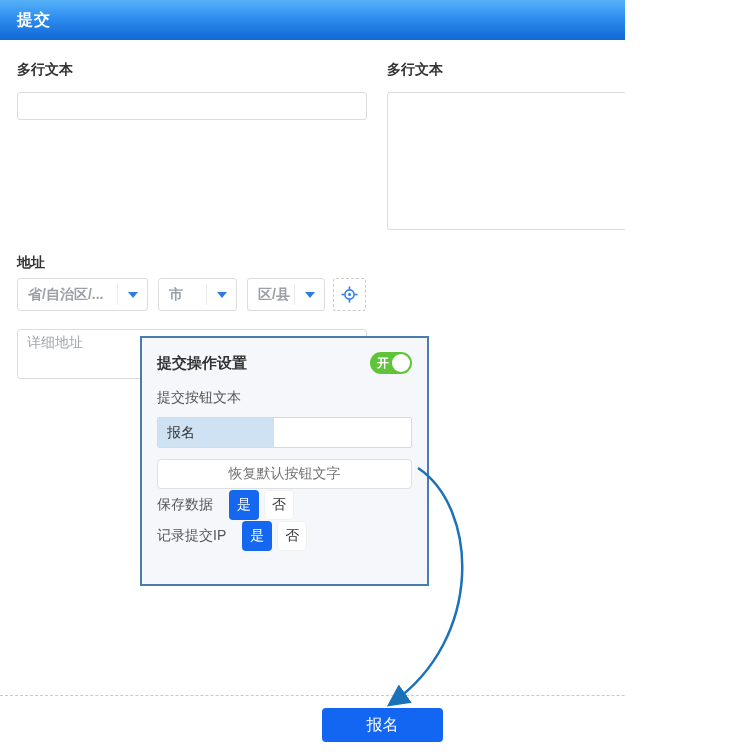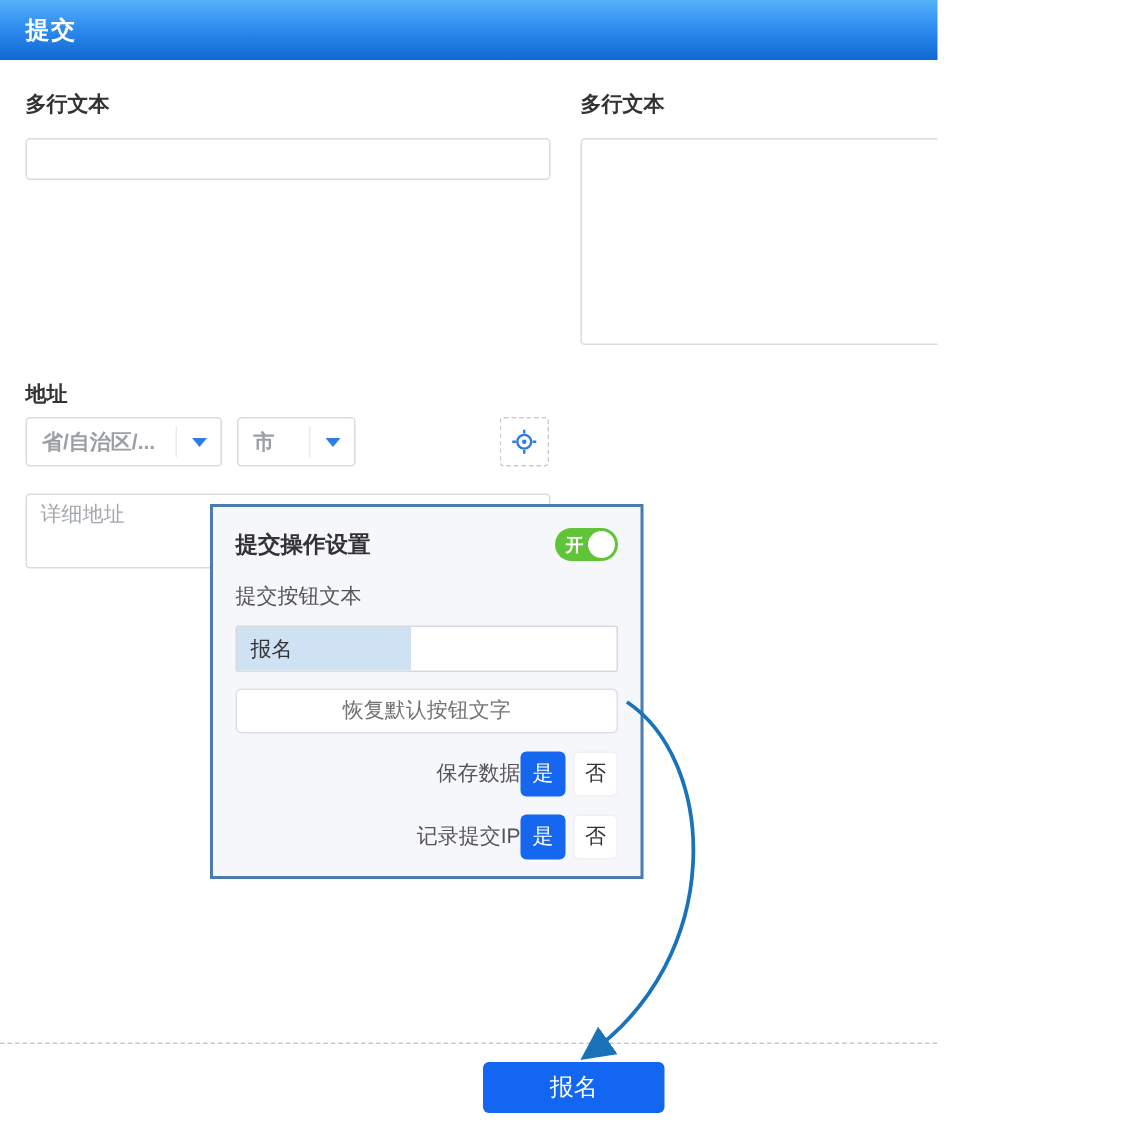--- a/index.html
+++ b/index.html
@@ -60,21 +60,21 @@
   .btntext-selection { position:absolute; left:0; top:0; bottom:0; width:46%; background:#cfe2f3; }
   .btntext-value { position:absolute; left:9px; top:6px; font-size:14px; color:#333; }
   .btntext-annotation {
     position:absolute; right:-14px; top:4px; font-size:18px; font-weight:bold; color:#e60000;
     white-space:nowrap; z-index:2; letter-spacing:1px;
   }
   .restore-btn {
     margin-top:11px; width:100%; height:30px; background:#fff; border:1px solid #dcdfe6; border-radius:4px;
     font-family:inherit; font-size:14px; color:#737373; cursor:pointer;
   }
-  .switch-row { display:flex; align-items:center; justify-content:flex-end; margin-top:12px; height:30px; }
+  .switch-row { display:flex; align-items:center; justify-content:flex-start; margin-top:1px; height:30px;gap:16px; }
   .switch-row:first-of-type { margin-top:25px; }
   .switch-label { font-size:14px; color:#555; }
   .yn-group { display:flex; gap:5px; }
   .yn-btn { width:30px; height:30px; border-radius:4px; font-family:inherit; font-size:14px; display:flex; align-items:center; justify-content:center; cursor:pointer; }
   .yn-yes { background:#1567ef; color:#fff; border:none; }
   .yn-no { background:#fff; color:#333; border:1px solid #f0f0f0; }
 
   
   .arrow-overlay { position:absolute; left:0; top:0; width:755px; height:752px; pointer-events:none; z-index:6; }
   .bottom-divider { position:absolute; left:0; top:695px; width:755px; border-top:1px dashed #c9c9c9; }
@@ -108,20 +108,27 @@
 
   <div class="dropdown" style="left:17px; width:131px;">
     <span class="dd-text">省/自治区/...</span>
     <span class="dd-sep"></span>
     <span class="dd-arrow-zone">
         <span class="caret-down"></span>
       </span>
   </div>
   <div class="dropdown" style="left:158px; width:79px;">
     <span class="dd-text">市</span>
+    <span class="dd-sep"></span>
+    <span class="dd-arrow-zone">
+        <span class="caret-down"></span>
+      </span>
+  </div>
+  <div class="dropdown" style="left:247px; width:78px;">
+    <span class="dd-text">区/县</span>
     <span class="dd-sep"></span>
     <span class="dd-arrow-zone">
         <span class="caret-down"></span>
       </span>
   </div>
   <div class="locate-box">
     <svg width="17" height="17" viewBox="0 0 17 17">
       <circle cx="8.5" cy="8.5" r="4.6" fill="none" stroke="#2f7ce8" stroke-width="1.6"></circle>
       <circle cx="8.5" cy="8.5" r="1.5" fill="#2f7ce8"></circle>
       <line x1="8.5" y1="0.5" x2="8.5" y2="3" stroke="#2f7ce8" stroke-width="1.6"></line>

